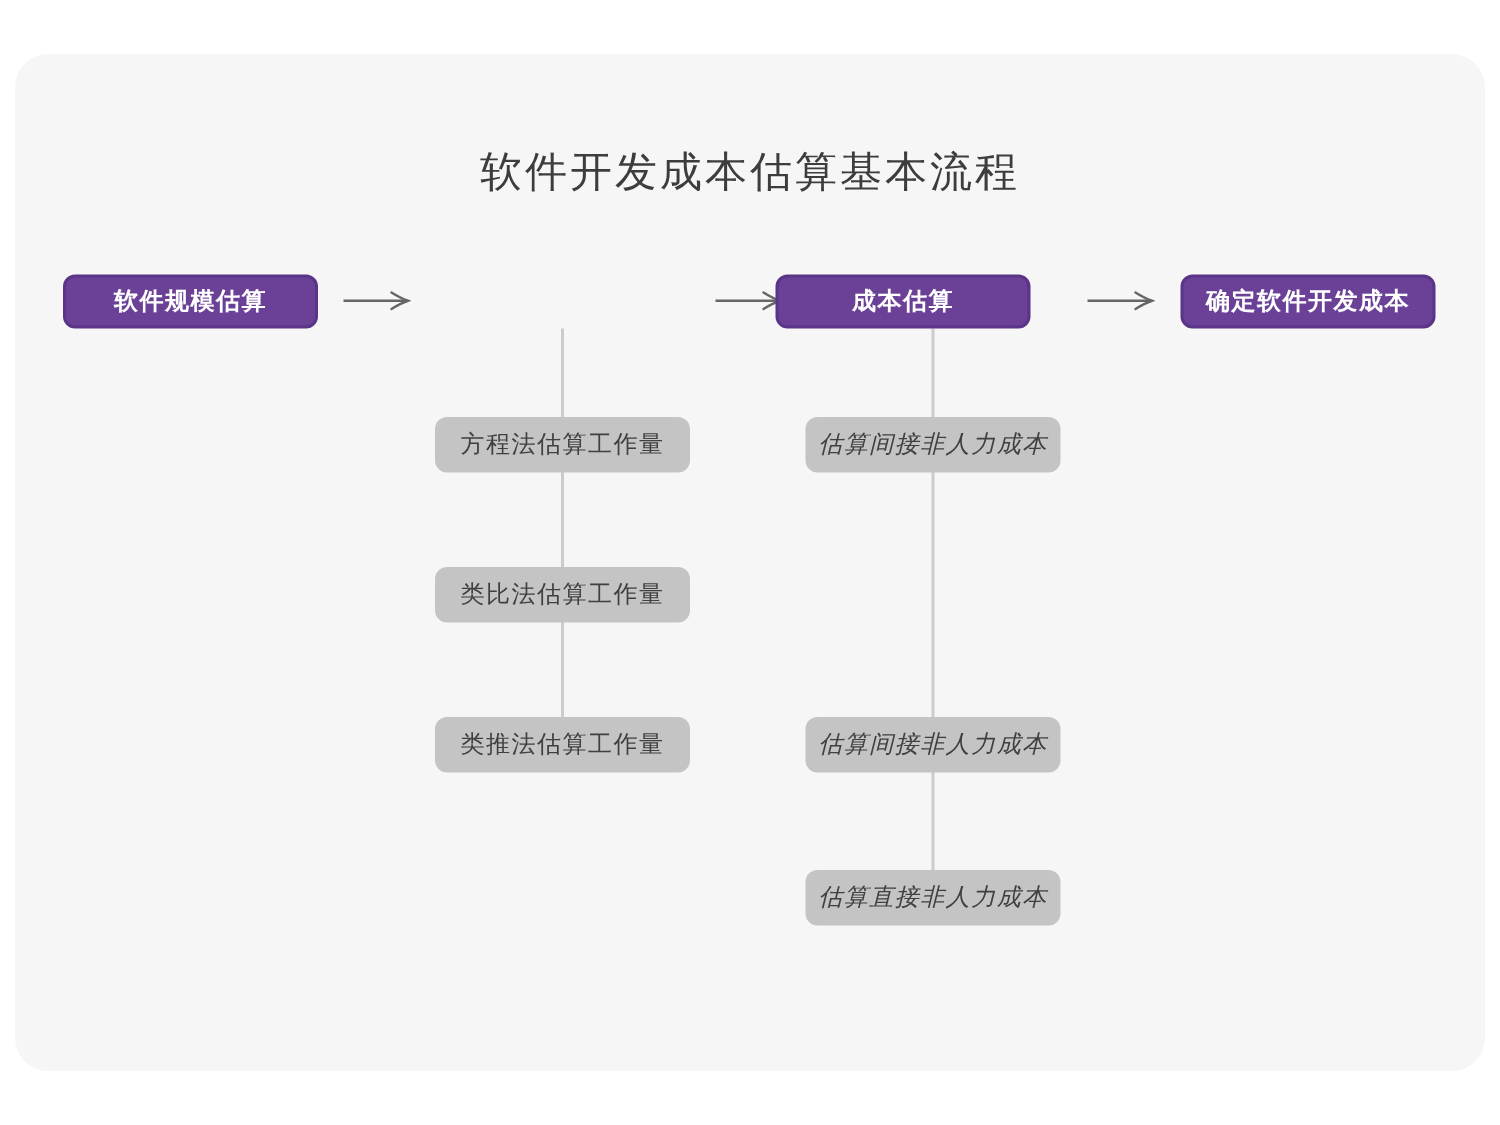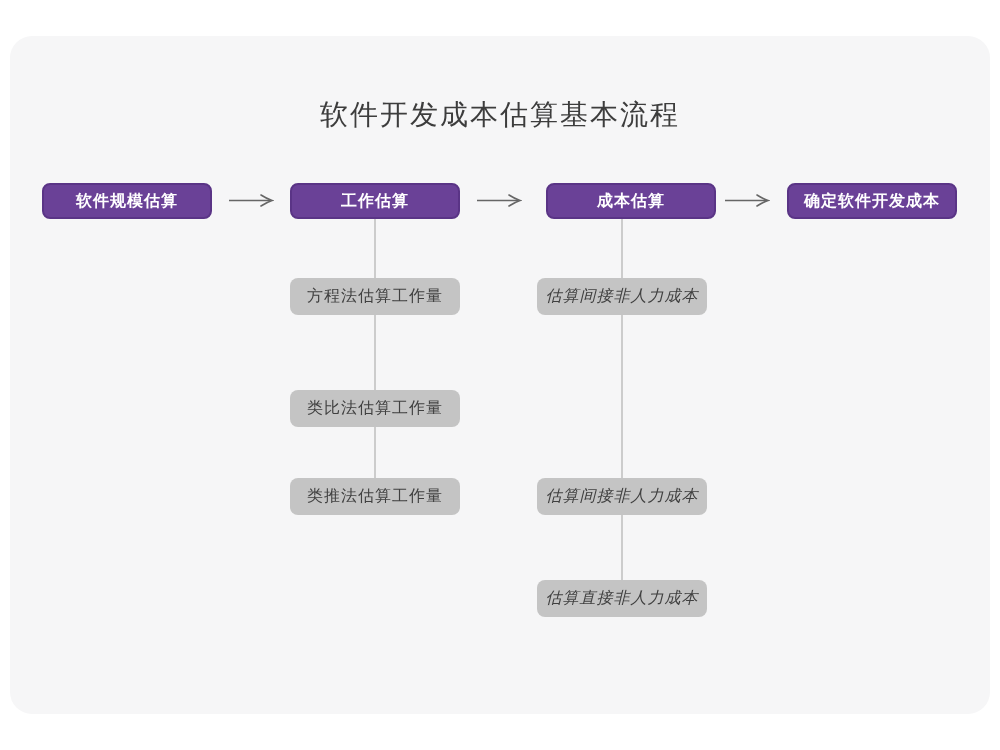--- a/index.html
+++ b/index.html
@@ -48,21 +48,21 @@
     font-size: 16px;
     letter-spacing: 1px;
     display: flex;
     align-items: center;
     justify-content: center;
     z-index: 3;
     font-weight: bold;
   }
   .stage.s1 { left: 42px; }
   .stage.s2 { left: 290px; }
-  .stage.s3 { left: 546px; }
+  .stage.s3 { left: 517px; }
   .stage.s4 { left: 787px; }
   .flow-arrow {
     position: absolute;
     top: 192px;
     width: 46px;
     height: 17px;
     z-index: 2;
   }
   .flow-arrow.a1 { left: 228px; }
   .flow-arrow.a2 { left: 476px; }
@@ -86,40 +86,39 @@
     font-size: 16px;
     letter-spacing: 1px;
     display: flex;
     align-items: center;
     justify-content: center;
     z-index: 3;
   }
   .colA { left: 290px; }
   .colB { left: 537px; font-style: italic; }
   .r1 { top: 278px; }
-  .r2 { top: 390px; }
+  .r2 { top: 378px; }
   .r3 { top: 478px; }
   .r4 { top: 580px; }
 </style>
 </head>
 <body>
 
 <div class="canvas">
   <div class="card"></div>
 
   <div class="title">软件开发成本估算基本流程</div>
 
   <div class="stage s1">软件规模估算</div>
 
   <svg class="flow-arrow a1" viewBox="0 0 46 17">
     <line x1="1" y1="8.5" x2="42" y2="8.5" stroke="#666666" stroke-width="1.6"></line>
     <path d="M33 3 Q39 6.8 44 8.5 Q39 10.2 33 14" fill="none" stroke="#666666" stroke-width="1.6" stroke-linecap="round"></path>
   </svg>
 
-  <div class="stage s2">工作估算</div>
 
   <svg class="flow-arrow a2" viewBox="0 0 46 17">
     <line x1="1" y1="8.5" x2="42" y2="8.5" stroke="#666666" stroke-width="1.6"></line>
     <path d="M33 3 Q39 6.8 44 8.5 Q39 10.2 33 14" fill="none" stroke="#666666" stroke-width="1.6" stroke-linecap="round"></path>
   </svg>
 
   <div class="stage s3">成本估算</div>
 
   <svg class="flow-arrow a3" viewBox="0 0 46 17">
     <line x1="1" y1="8.5" x2="42" y2="8.5" stroke="#666666" stroke-width="1.6"></line>

